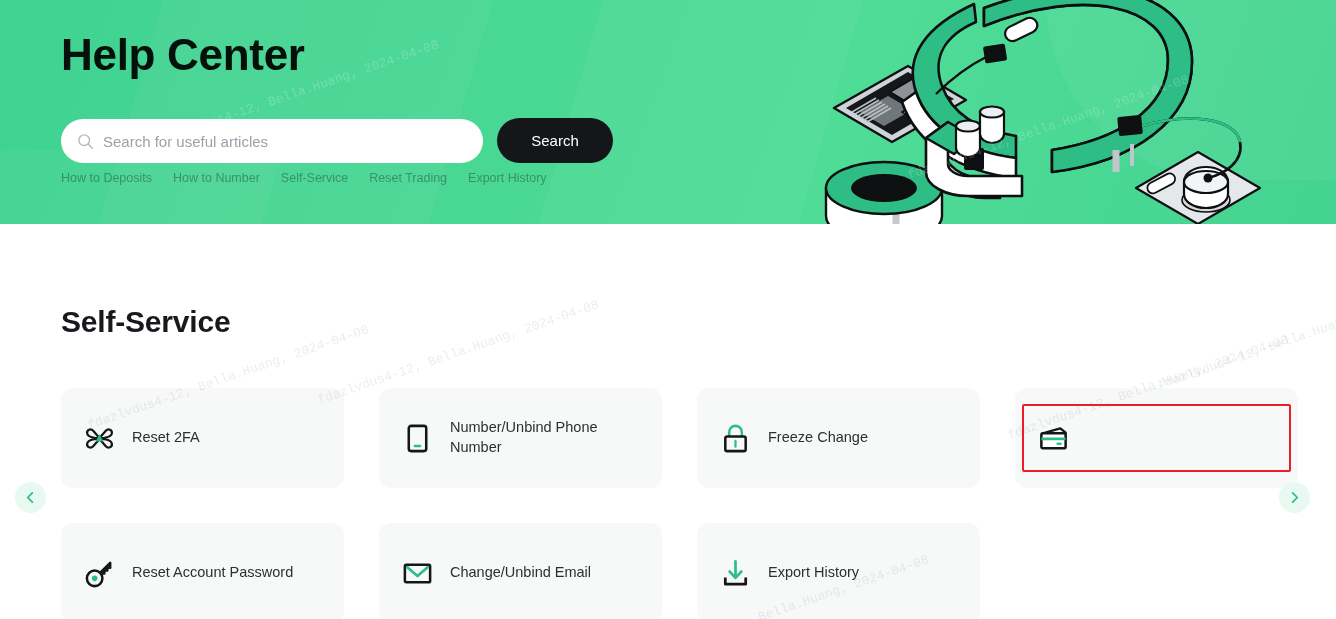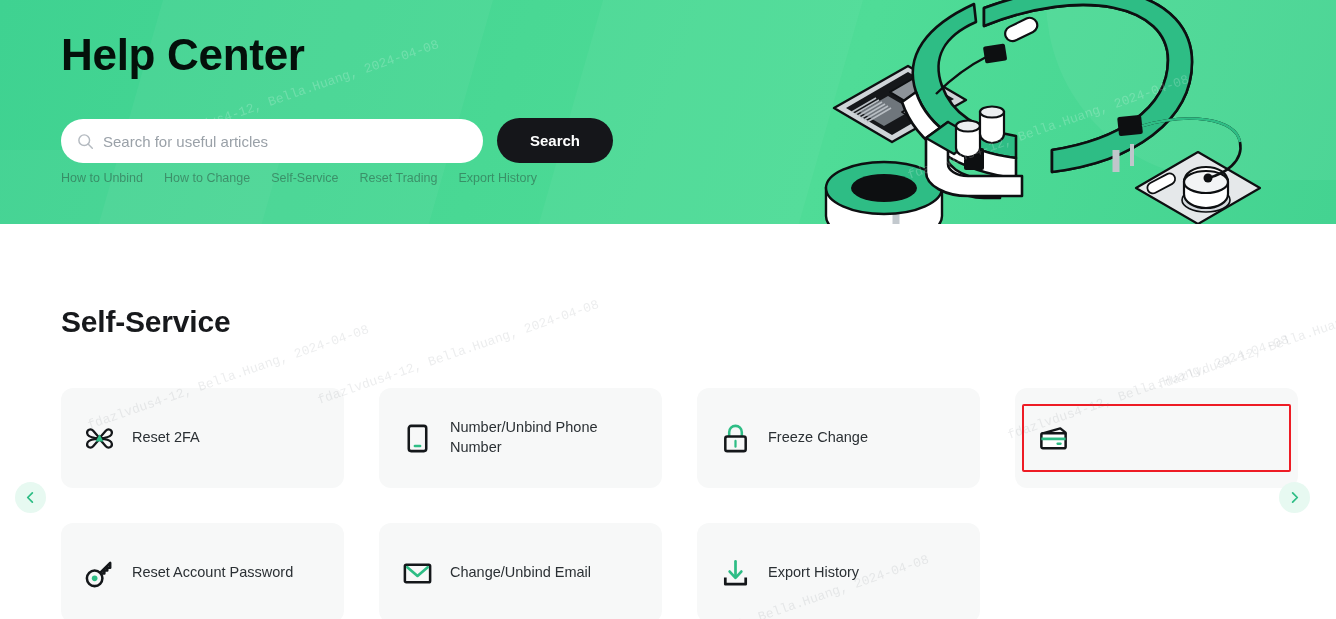--- a/index.html
+++ b/index.html
@@ -60,21 +60,21 @@
   .search-input {
     border: none; outline: none; background: transparent;
     font-family: "Liberation Sans", sans-serif; font-size: 15px;
     color: #23292e; width: 100%; padding: 0;
   }
   .search-input::placeholder { color: #9aa1a8; }
   .search-btn {
     width: 116px; height: 45px; border-radius: 23px;
     background: #15161a; color: #ffffff; border: none;
     font-family: "Liberation Sans", sans-serif;
-    font-size: 15px; font-weight: bold; cursor: pointer;
+    font-size: 15px; font-weight: normal; cursor: pointer;
   }
 
   .quick-links {
     position: absolute; left: 61px; top: 171px;
     display: flex; gap: 21px; align-items: center;
   }
   .quick-links span {
     font-size: 12.5px; color: rgba(34,46,40,0.42);
     cursor: pointer; white-space: nowrap;
   }
@@ -225,22 +225,22 @@
         <svg class="search-icon" viewBox="0 0 20 20">
           <circle cx="8.5" cy="8.5" r="6.3" fill="none" stroke="#b4bac0" stroke-width="1.7"></circle>
           <line x1="13" y1="13" x2="18" y2="18" stroke="#b4bac0" stroke-width="1.7" stroke-linecap="round"></line>
         </svg>
         <input class="search-input" type="text" value="" placeholder="Search for useful articles" style="">
       </div>
       <button class="search-btn">Search</button>
     </div>
 
     <div class="quick-links">
-      <span>How to Unbind</span>
-      <span>How to Change</span>
+      <span>How to Deposits</span>
+      <span>How to Number</span>
       <span>Self-Service</span>
       <span>Reset Trading</span>
       <span>Export History</span>
     </div>
 
     <div class="wm on-green" style="left:150px; top:85px;">fdazlvdus4-12, Bella.Huang, 2024-04-08</div>
     <div class="wm on-green" style="left:900px; top:120px;">fdazlvdus4-12, Bella.Huang, 2024-04-08</div>
   </div>
 
   <h2 class="section-title">Self-Service</h2>

